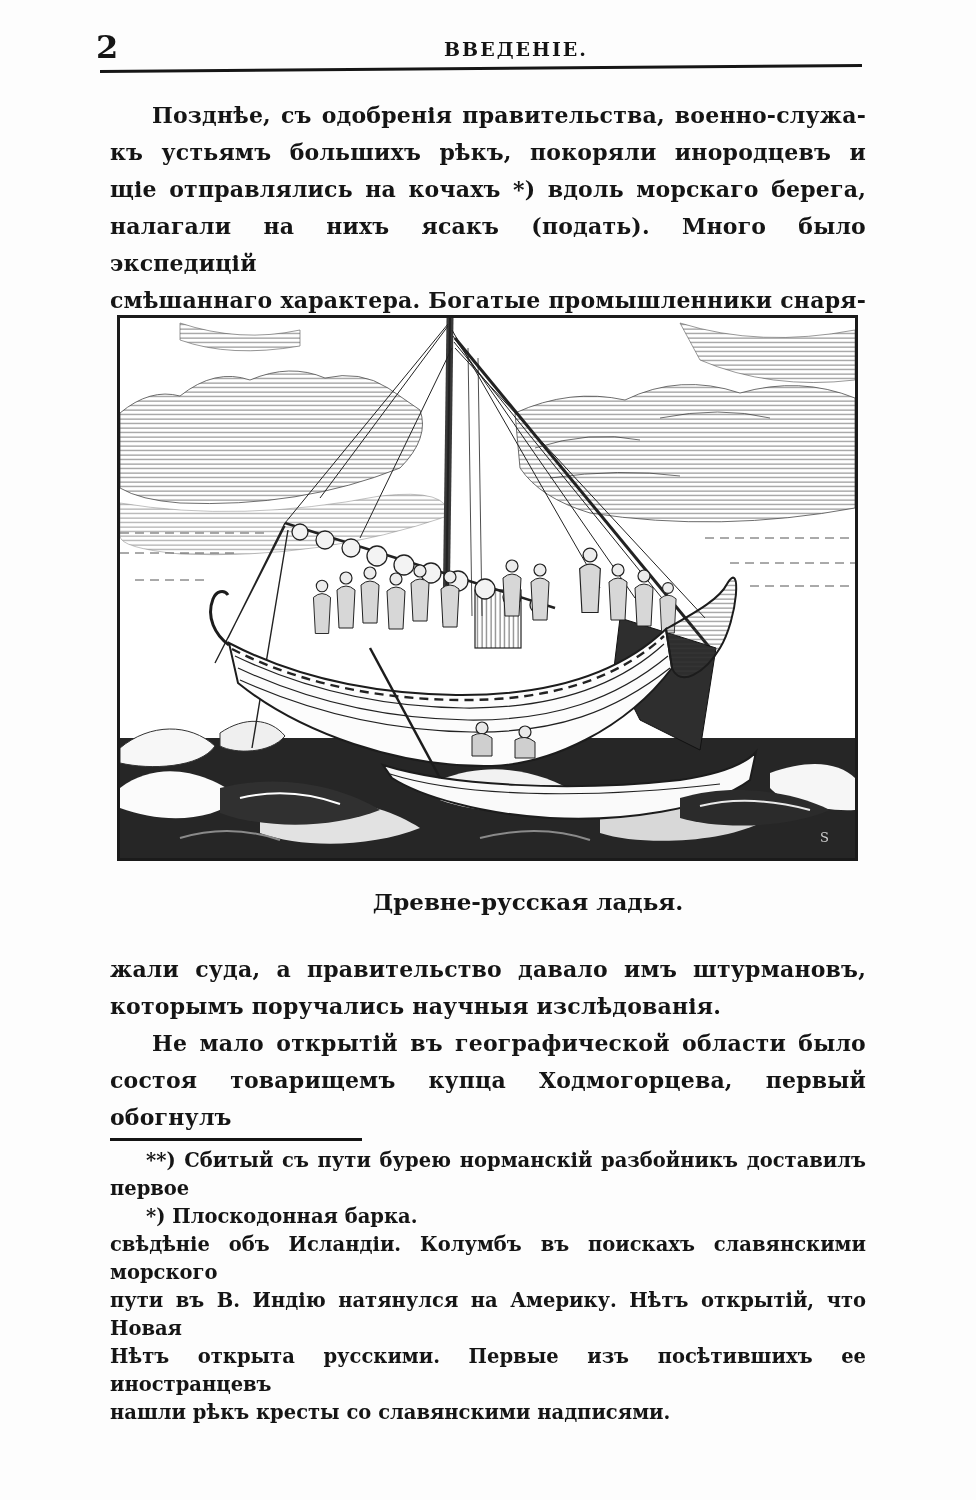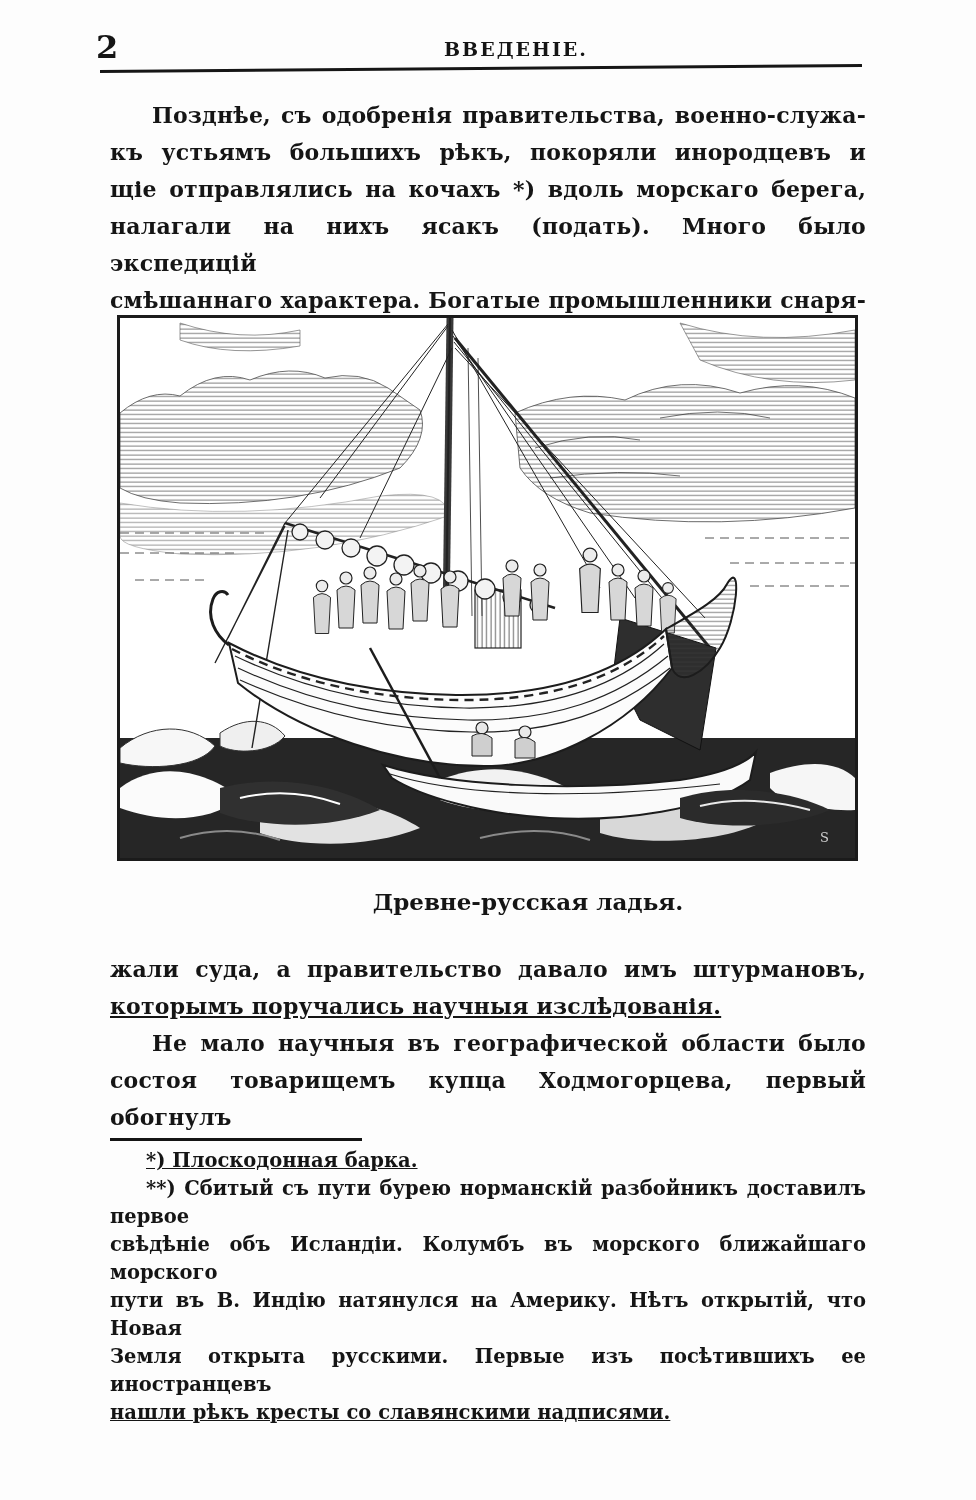--- a/index.html
+++ b/index.html
@@ -9,21 +9,21 @@
     font-family:"DejaVu Serif","Liberation Serif",serif;
   }
   .abs{position:absolute;}
   .pagenum{left:96px;top:28px;font-size:32px;font-weight:700;}
   .runtitle{left:0;top:38px;width:100%;text-align:center;font-size:19px;font-weight:700;letter-spacing:2px;margin-left:28px;}
   .header-rule{left:100px;top:70px;width:762px;height:2.5px;background:#161616;transform:rotate(-0.45deg);transform-origin:left center;}
   .textblock{left:110px;width:756px;font-size:22px;line-height:37px;font-weight:600;letter-spacing:.2px;}
   .p1{top:97px;}
   .p23{top:951px;}
   .line{display:block;text-align:justify;text-align-last:justify;}
-  .line.noj{text-align:left;text-align-last:left;text-decoration:underline;}
+  .line.noj{text-align:left;text-align-last:left;}
   .line.ind{text-indent:42px;}
   .figure-frame{left:117px;top:315px;width:735px;height:540px;border:3px solid #1b1b1b;background:#fff;}
   .figure-frame svg{display:block;}
   .caption{left:0;top:888px;width:100%;text-align:center;font-size:23px;font-weight:700;padding-left:40px;}
   .fn-rule{left:110px;top:1138px;width:252px;height:3px;background:#141414;}
   .footnotes{left:110px;width:756px;top:1147px;font-size:19.5px;line-height:28px;font-weight:600;}
   .footnotes .line.ind{text-indent:36px;}
 </style>
 </head>
 <body>
@@ -156,28 +156,28 @@
 
       <text x="700" y="524" font-size="13" fill="#cfcfcf" font-family="DejaVu Serif, serif">S</text>
     </svg>
   </div>
 
   <div class="abs caption">Древне-русская ладья.</div>
 
   <div class="abs textblock p23">
     <span class="line">жали суда, а правительство давало имъ штурмановъ,</span>
     <span class="line noj">которымъ поручались научныя изслѣдованія.</span>
-    <span class="line ind">Не мало научныя въ географической области было</span>
+    <span class="line ind">Не мало открытій въ географической области было</span>
     <span class="line">состоя товарищемъ купца Ходмогорцева, первый обогнулъ</span>
   </div>
 
   <div class="abs fn-rule"></div>
 
   <div class="abs footnotes">
+    <span class="line ind">**) Сбитый съ пути бурею норманскій разбойникъ доставилъ первое</span>
     <span class="line noj ind">*) Плоскодонная барка.</span>
-    <span class="line ind">**) Сбитый съ пути бурею норманскій разбойникъ доставилъ первое</span>
-    <span class="line">свѣдѣніе объ Исландіи. Колумбъ въ морского ближайшаго морского</span>
+    <span class="line">свѣдѣніе объ Исландіи. Колумбъ въ поискахъ славянскими морского</span>
     <span class="line">пути въ В. Индію натянулся на Америку. Нѣтъ открытій, что Новая</span>
-    <span class="line">Земля открыта русскими. Первые изъ посѣтившихъ ее иностранцевъ</span>
+    <span class="line">Нѣтъ открыта русскими. Первые изъ посѣтившихъ ее иностранцевъ</span>
     <span class="line noj">нашли рѣкъ кресты со славянскими надписями.</span>
   </div>
 
 </div>
 
 </body></html>

